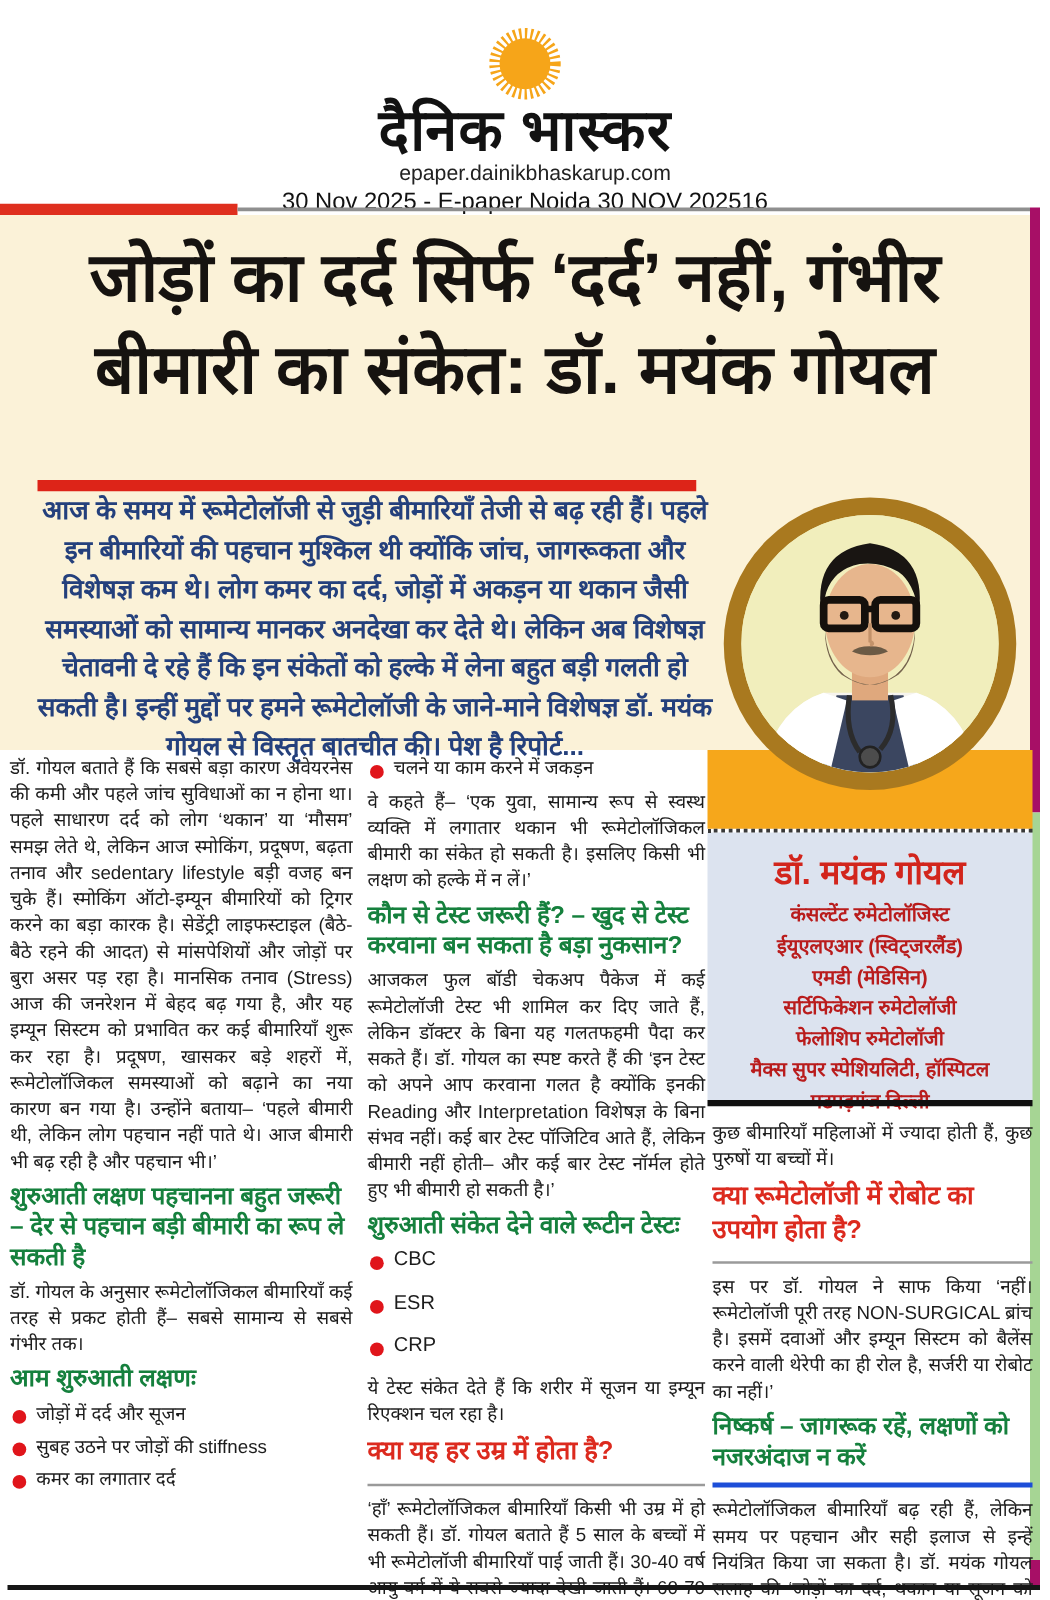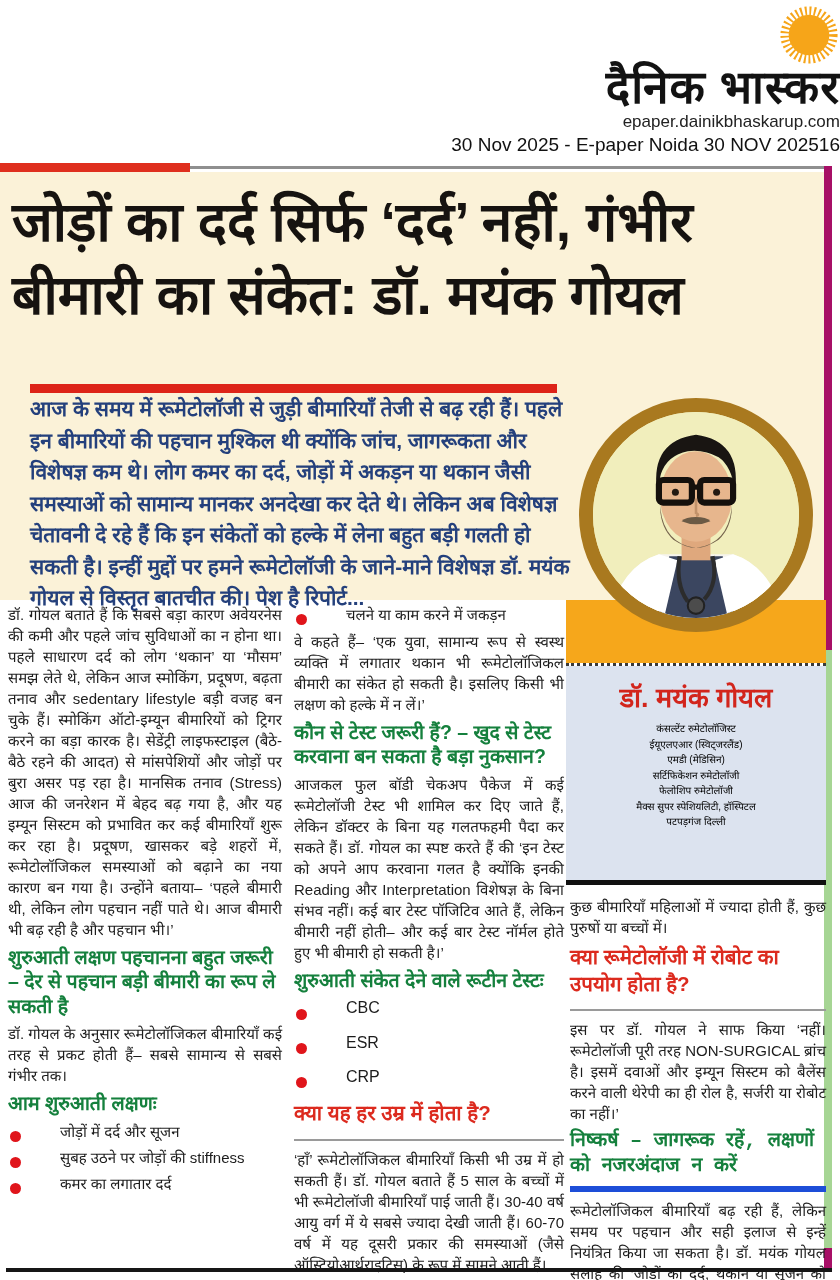--- a/index.html
+++ b/index.html
@@ -1,68 +1,68 @@
 <!DOCTYPE html>
 <html><head>
 <meta charset="utf-8">
 <style>
   html,body{margin:0;padding:0;background:#e9e9e9;}
   .page{position:relative;width:840px;height:1280px;margin:0 auto;background:#ffffff;overflow:hidden;
         font-family:"Liberation Sans","DejaVu Sans",sans-serif;color:#1c1c1c;}
 
   
-  .masthead{position:absolute;left:0;top:0;width:840px;height:163px;text-align:right;background:#fff;}
+  .masthead{position:absolute;left:0;top:16px;width:840px;height:163px;text-align:center;background:#fff;}
   .sun{margin-top:4px;}
   .logo-text{font-size:46px;font-weight:900;color:#121212;line-height:1.0;margin-top:-6px;letter-spacing:1px;}
   .site{font-size:17px;color:#222;margin-top:2px;margin-left:16px;}
   .dateline{font-size:19px;color:#111;margin-top:2px;}
 
   
   .rule-red{position:absolute;left:0;top:163px;width:190px;height:9px;background:#df2f1e;}
   .rule-gray{position:absolute;left:190px;top:166px;width:634px;height:3px;background:#8f8f8f;}
 
   
-  .hero{position:absolute;left:0;top:172px;width:832px;height:428px;background:#fbf2d8;}
+  .hero{position:absolute;left:0;top:172px;width:832px;height:428px;background:#fbf2d8;text-align:center;}
   .headline{position:absolute;left:12px;top:14px;width:800px;font-size:55px;line-height:1.33;font-weight:800;color:#161310;}
   .intro{position:absolute;left:30px;top:212px;width:540px;display:flex;flex-direction:column;}
   .intro-bar{flex:0 0 9px;background:#dd2418;margin-right:13px;}
   .intro-text{font-size:21px;font-weight:700;color:#24407c;line-height:1.5;}
 
   
   .doc-card{position:absolute;left:566px;top:372px;width:260px;height:513px;}
   .doc-band{position:absolute;left:0;top:228px;width:260px;height:63px;background:#f6a71b;z-index:1;}
   .doc-circle{position:absolute;left:13px;top:26px;width:206px;height:206px;border:14px solid #a9791f;
               border-radius:50%;background:#f1eebc;overflow:hidden;z-index:2;}
   .doc-dotted{position:absolute;left:0;top:291px;width:260px;border-top:3px dotted #3a3a3a;z-index:3;}
   .doc-info{position:absolute;left:0;top:294px;width:260px;height:214px;background:#dce3ef;text-align:center;
             padding-top:12px;box-sizing:border-box;z-index:2;}
   .doc-name{font-size:27px;font-weight:900;color:#d2251c;margin-bottom:6px;}
-  .doc-cred{font-size:10px;font-weight:400;color:#000000;line-height:1.55;}
+  .doc-cred{font-size:16px;font-weight:700;color:#b91c1c;line-height:1.55;}
   .doc-underline{position:absolute;left:0;top:508px;width:260px;height:5px;background:#101010;z-index:3;}
 
   
   .edge-magenta-top{position:absolute;left:824px;top:166px;width:8px;height:484px;background:#a70f66;}
   .edge-green{position:absolute;left:824px;top:650px;width:8px;height:598px;background:#a6d594;}
   .edge-magenta-bot{position:absolute;left:824px;top:1248px;width:8px;height:24px;background:#a70f66;}
 
   
   .col{position:absolute;font-size:15px;line-height:1.4;}
   .col p{margin:0 0 5px 0;text-align:justify;}
   .col1{left:8px;top:604px;width:274px;}
   .col2{left:294px;top:602px;width:270px;}
   .col3{left:570px;top:896px;width:256px;}
 
   .red-head{font-size:20.5px;line-height:1.3;font-weight:900;color:#dc2a1e;margin:0 0 6px 0;}
   .red-head.u-red{border-bottom:3px solid #b7352b;padding-bottom:6px;}
   .red-head.u-gray{border-bottom:2px solid #9a9a9a;padding-bottom:12px;margin-top:6px;}
   .black-head{font-size:19.5px;line-height:1.25;font-weight:900;color:#15803d;margin:4px 0 5px 0;}
-  .black-head.u-gray{border-bottom:6px solid #1d4ed8;padding-bottom:8px;font-family:Liberation Mono, monospace;}
+  .black-head.u-gray{border-bottom:4px solid #1d4ed8;padding-bottom:8px;}
 
   .blist{list-style:none;margin:2px 0 6px 0;padding:0;}
-  .blist li{display:flex;align-items:flex-end;margin:0 0 5px 0;gap:31px;}
+  .blist li{display:flex;align-items:center;margin:0 0 5px 0;}
   .blist .dot{flex:0 0 11px;height:11px;border-radius:50%;background:#e0151b;margin:5px 8px 0 2px;}
   .blist.loose li{margin-bottom:12px;font-size:16px;}
 
   .bottom-rule{position:absolute;left:6px;top:1268px;width:826px;height:4px;background:#161616;}
 </style>
 </head>
 <body>
 
 <div class="page">
 
@@ -182,20 +182,21 @@
         </li>
       <li>
           <span class="dot"></span>
           <span>ESR</span>
         </li>
       <li>
           <span class="dot"></span>
           <span>CRP</span>
         </li>
     </ul>
+    <p>ये टेस्ट संकेत देते हैं कि शरीर में सूजन या इम्यून रिएक्शन चल रहा है।</p>
     <div class="red-head u-gray">क्या यह हर उम्र में होता है?</div>
     <p style="margin-top:8px;">‘हाँ’ रूमेटोलॉजिकल बीमारियाँ किसी भी उम्र में हो सकती हैं। डॉ. गोयल बताते हैं 5 साल के बच्चों में भी रूमेटोलॉजी बीमारियाँ पाई जाती हैं। 30-40 वर्ष आयु वर्ग में ये सबसे ज्यादा देखी जाती हैं। 60-70 वर्ष में यह दूसरी प्रकार की समस्याओं (जैसे ऑस्टियोआर्थराइटिस) के रूप में सामने आती हैं।</p>
   </div>
 
   <div class="col col3">
     <p>कुछ बीमारियाँ महिलाओं में ज्यादा होती हैं, कुछ पुरुषों या बच्चों में।</p>
     <div class="red-head u-gray">क्या रूमेटोलॉजी में रोबोट का उपयोग होता है?</div>
     <p style="margin-top:8px;">इस पर डॉ. गोयल ने साफ किया ‘नहीं। रूमेटोलॉजी पूरी तरह NON-SURGICAL ब्रांच है। इसमें दवाओं और इम्यून सिस्टम को बैलेंस करने वाली थेरेपी का ही रोल है, सर्जरी या रोबोट का नहीं।’</p>
     <div class="black-head u-gray">निष्कर्ष – जागरूक रहें, लक्षणों को नजरअंदाज न करें</div>
     <p style="margin-top:8px;">रूमेटोलॉजिकल बीमारियाँ बढ़ रही हैं, लेकिन समय पर पहचान और सही इलाज से इन्हें नियंत्रित किया जा सकता है। डॉ. मयंक गोयल सलाह की ‘जोड़ों का दर्द, थकान या सूजन को हल्के में न लें। जल्दी जांच और विशेषज्ञ की सलाह ही सबसे बड़ा इलाज है।’</p>

